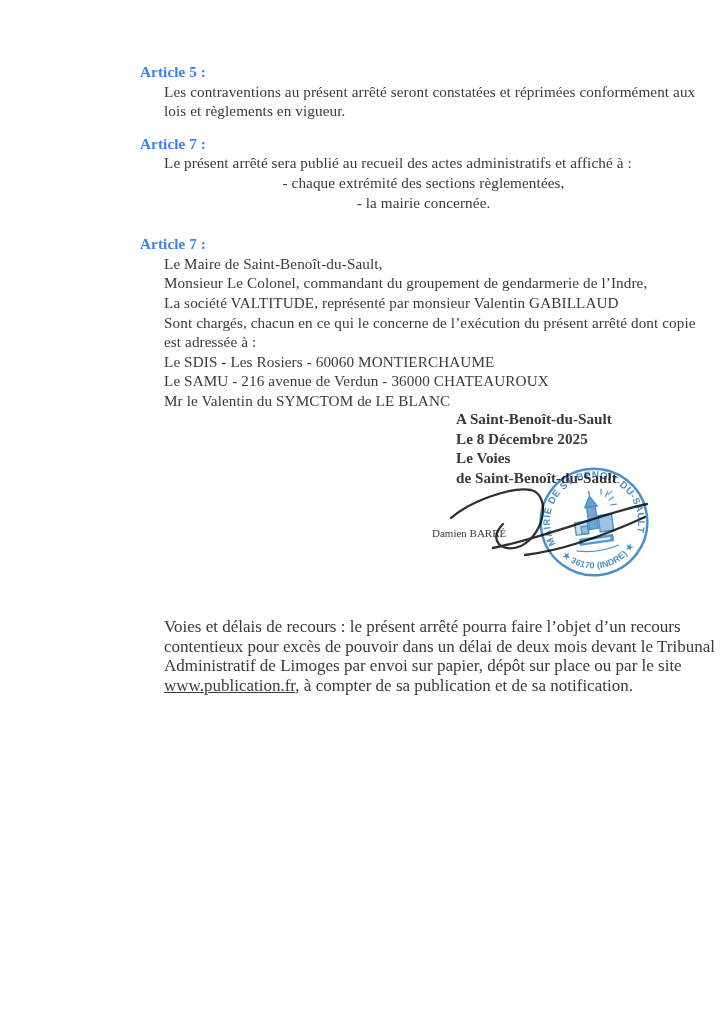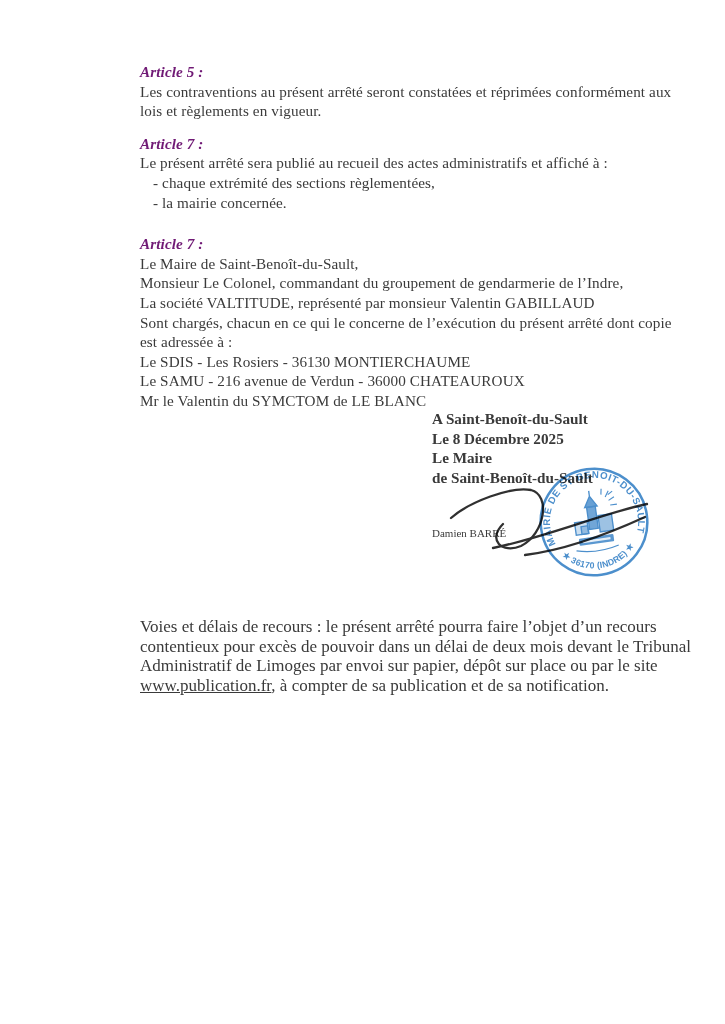--- a/index.html
+++ b/index.html
@@ -15,26 +15,26 @@
   }
 
   .text-col {
     position: absolute;
     left: 140px; top: 62px; width: 530px;
     font-size: 15.2px; line-height: 19.6px;
     letter-spacing: 0.1px;
   }
 
   .article-heading {
-    font-weight: bold; font-style: italic;
-    color: #701a75;
+    font-weight: bold; 
+    color: #3b82f6;
   }
 
-  .line { white-space: nowrap; }
-  .bullet { padding-left: 13px; }
+  .line { white-space: nowrap; margin-left: 24px; }
+  .bullet { padding-left: 13px; text-align: center; }
 
   .gap-13 { height: 13px; }
   .gap-9  { height: 9px; }
 
   .signoff {
     position: absolute; left: 432px; top: 409px;
     font-size: 15.2px; line-height: 19.6px;
     color: #3a3a3a;
     font-weight: bold;
   }
@@ -102,31 +102,31 @@
     <div class="gap-13"></div>
     <div class="gap-9"></div>
 
     <div>
       <div class="article-heading">Article 7 :</div>
       <div class="line">Le Maire de Saint-Benoît-du-Sault,</div>
       <div class="line">Monsieur Le Colonel, commandant du groupement de gendarmerie de l’Indre,</div>
       <div class="line">La société VALTITUDE, représenté par monsieur Valentin GABILLAUD</div>
       <div class="line">Sont chargés, chacun en ce qui le concerne de l’exécution du présent arrêté dont copie</div>
       <div class="line">est adressée à :</div>
-      <div class="line">Le SDIS - Les Rosiers - 36130 MONTIERCHAUME</div>
+      <div class="line">Le SDIS - Les Rosiers - 60060 MONTIERCHAUME</div>
       <div class="line">Le SAMU - 216 avenue de Verdun - 36000 CHATEAUROUX</div>
       <div class="line">Mr le Valentin du SYMCTOM de LE BLANC</div>
     </div>
 
   </div>
 
   <div class="signoff">
     <div class="line">A Saint-Benoît-du-Sault</div>
     <div class="line">Le 8 Décembre 2025</div>
-    <div class="line">Le Maire</div>
+    <div class="line">Le Voies</div>
     <div class="line">de Saint-Benoît-du-Sault</div>
   </div>
 
   <div class="signatory-name">Damien BARRÉ</div>
 
   <div class="stamp-wrap">
     <svg width="124" height="124" viewBox="0 0 128 128">
       <defs>
         <path id="stamp-arc-top" d="M 24.6 86.75 A 45.5 45.5 0 1 1 103.4 86.75" fill="none"></path>
         <path id="stamp-arc-bottom" d="M 24.7 91.5 A 48 48 0 0 0 103.3 91.5" fill="none"></path>

